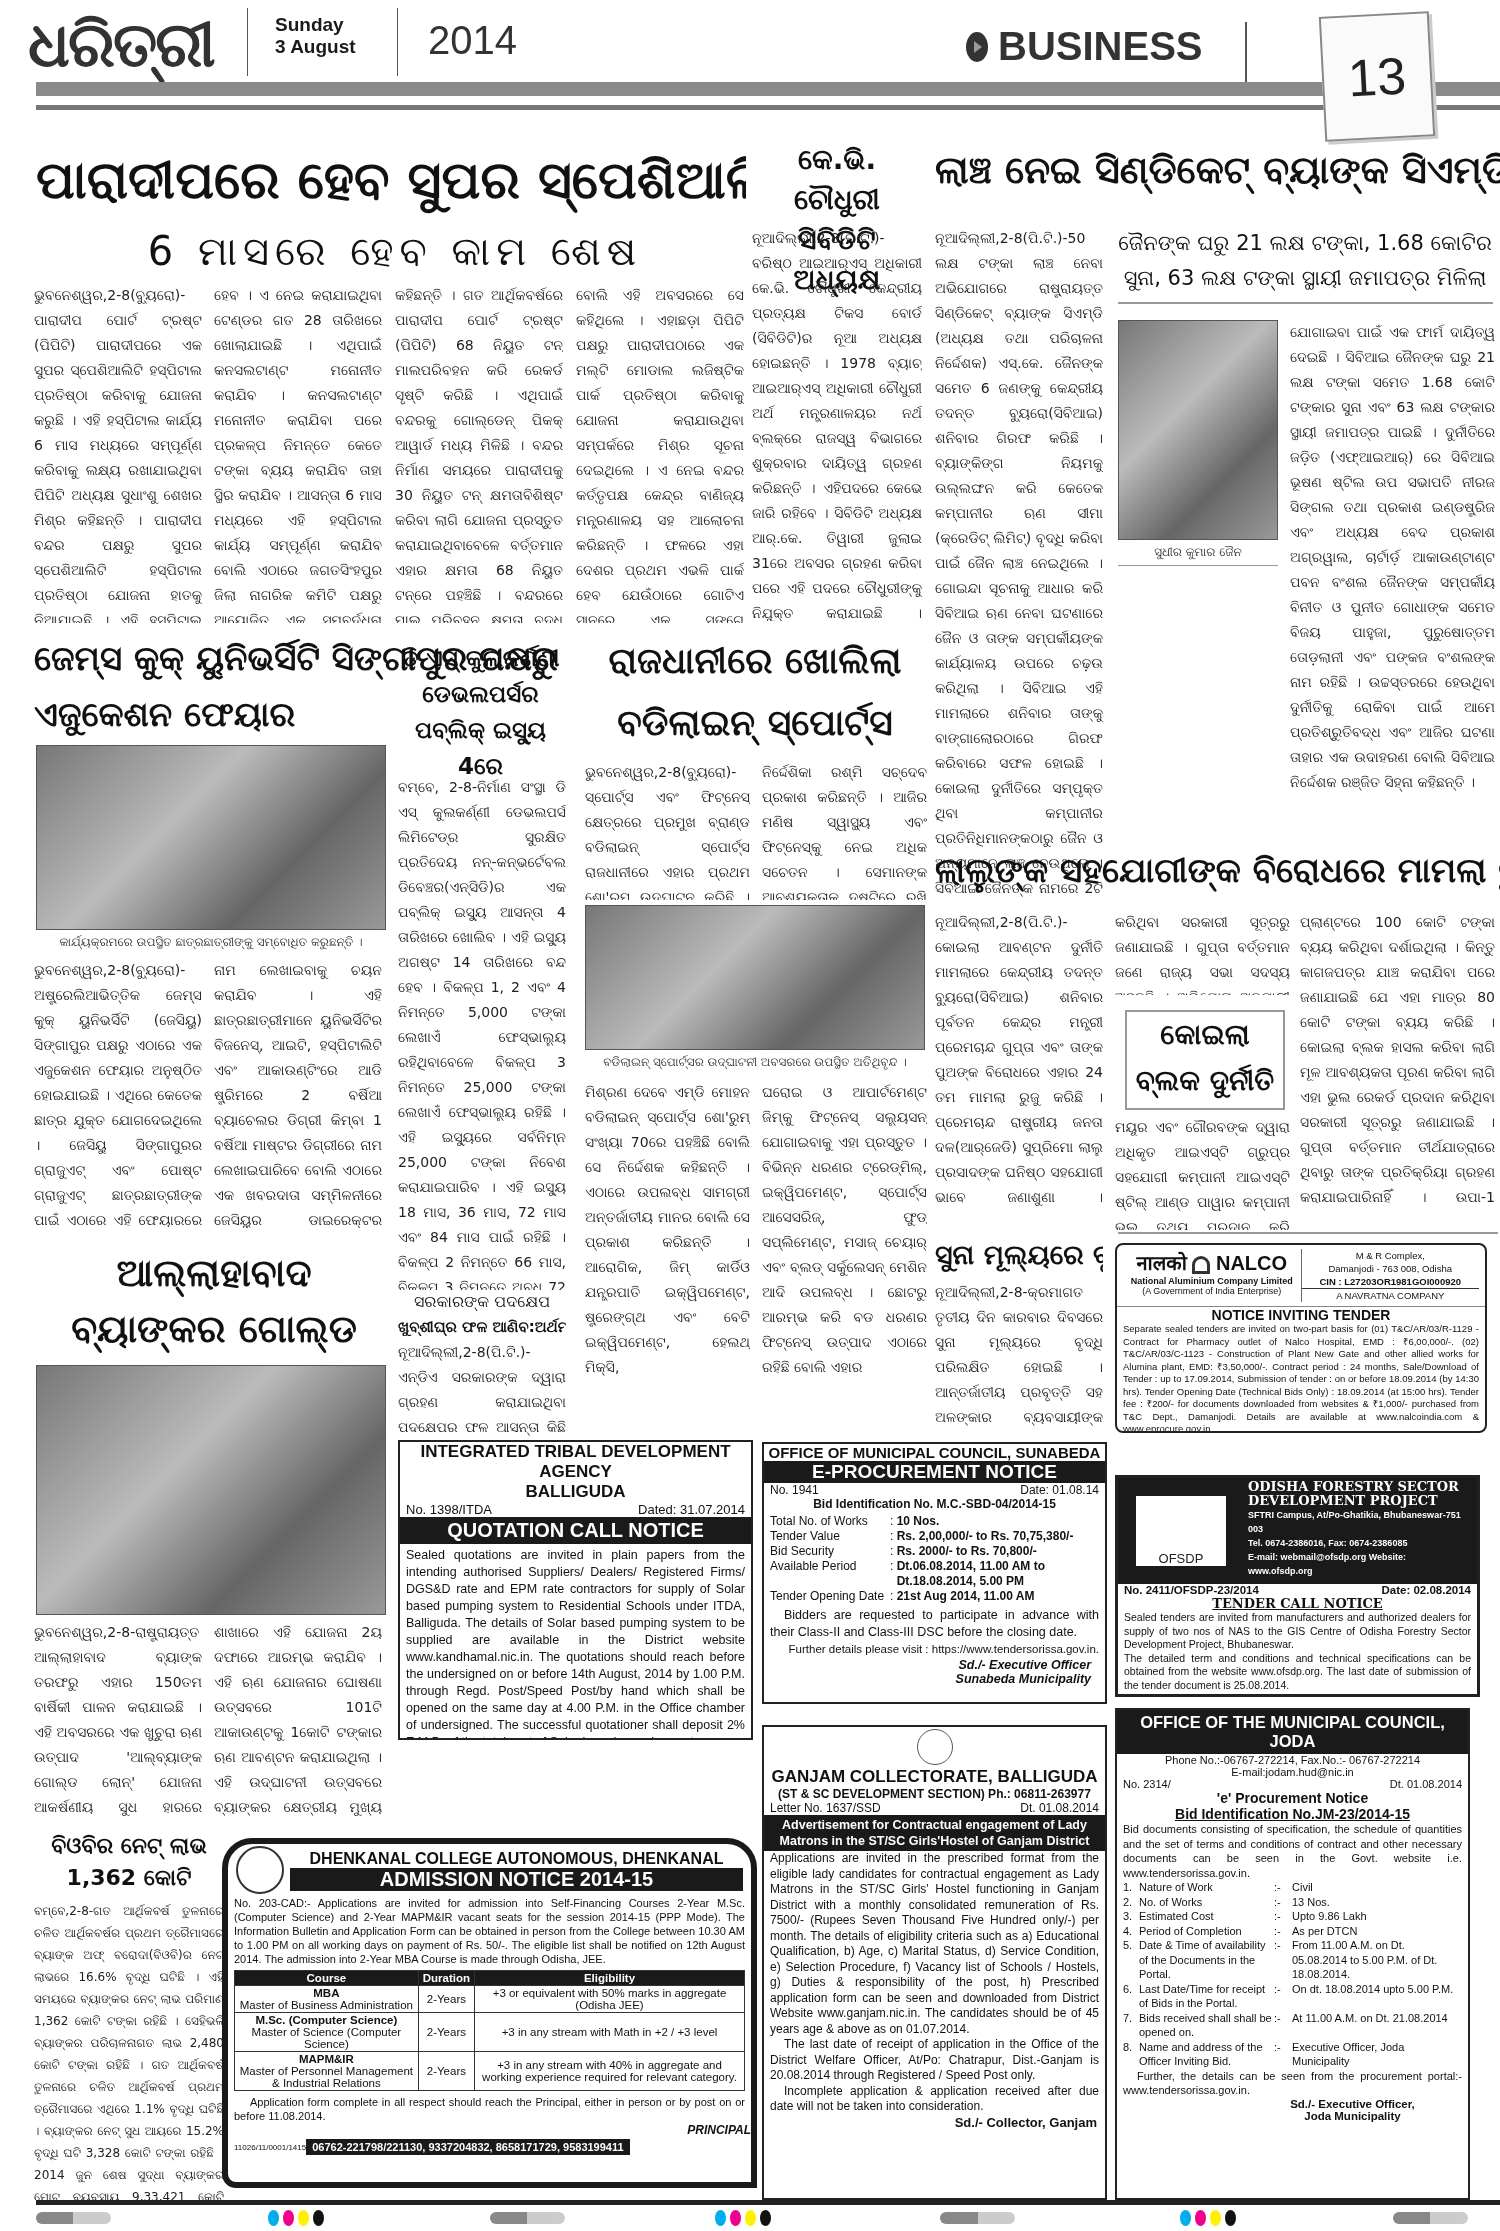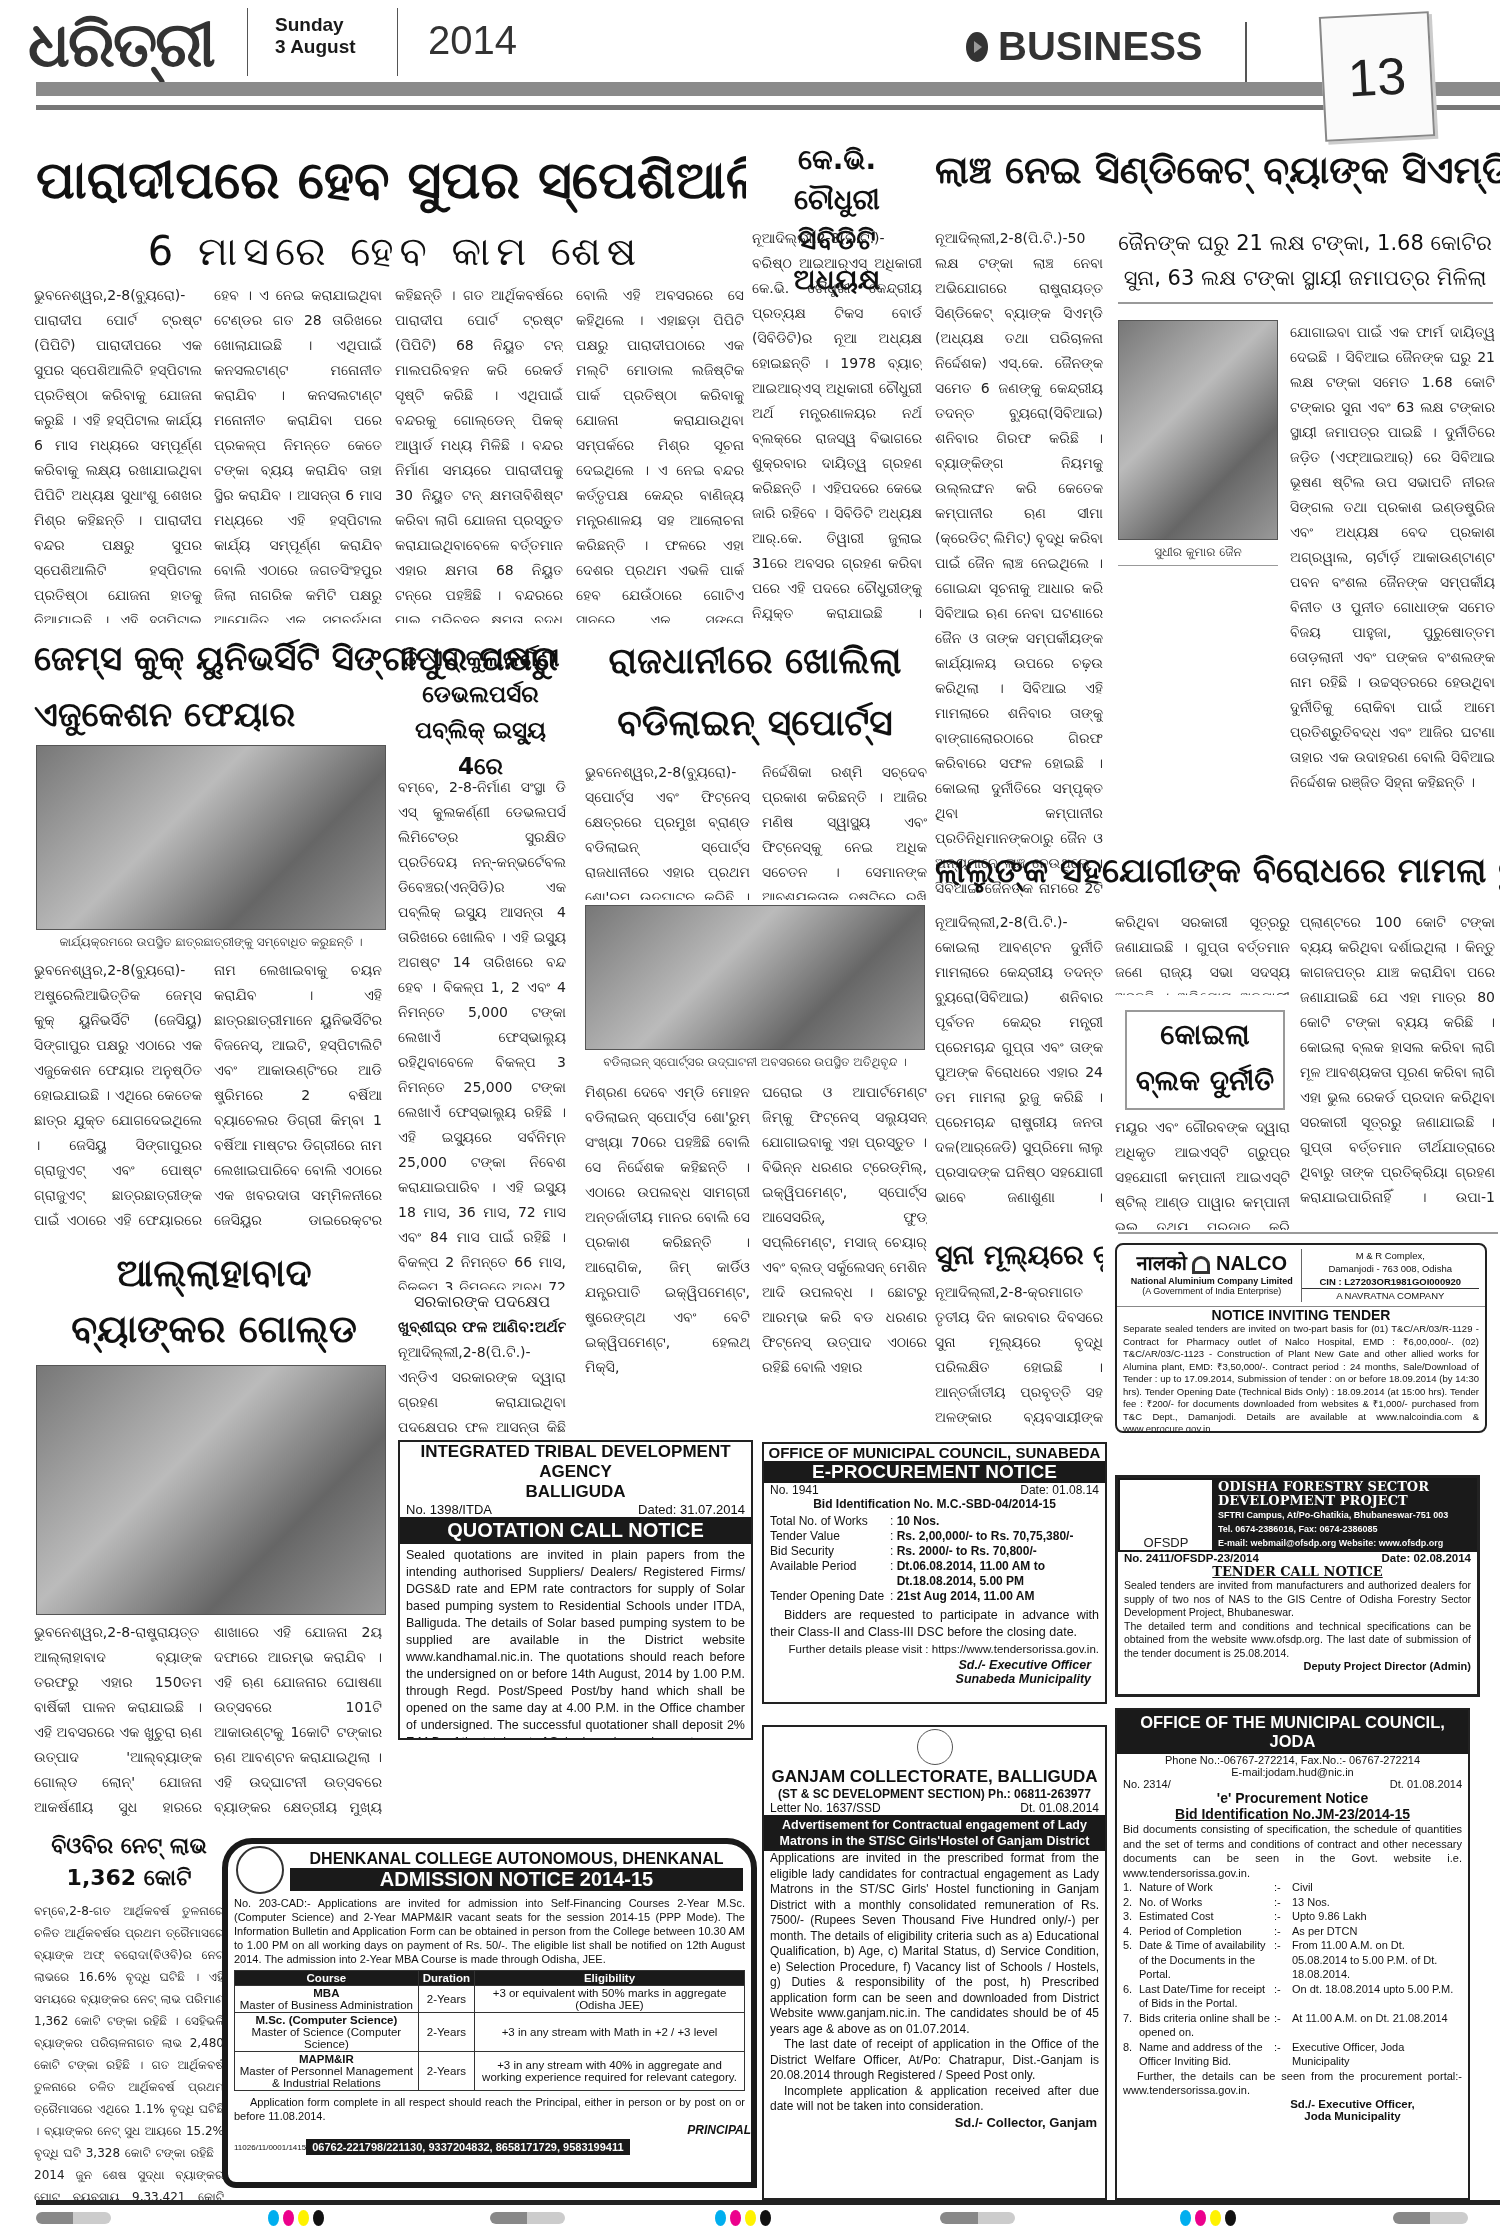--- a/index.html
+++ b/index.html
@@ -239,21 +239,21 @@
       <div>A NAVRATNA COMPANY</div>
     </div>
   </div>
   <div style="text-align:center;font-weight:bold;font-size:14px">NOTICE INVITING TENDER</div>
   <p class="n-p" style="font-size:9.5px;line-height:12.5px">Separate sealed tenders are invited on two-part basis for (01) T&amp;C/AR/03/R-1129 - Contract for Pharmacy outlet of Nalco Hospital, EMD : ₹6,00,000/-. (02) T&amp;C/AR/03/C-1123 - Construction of Plant New Gate and other allied works for Alumina plant, EMD: ₹3,50,000/-. Contract period : 24 months, Sale/Download of Tender : up to 17.09.2014, Submission of tender : on or before 18.09.2014 (by 14:30 hrs). Tender Opening Date (Technical Bids Only) : 18.09.2014 (at 15:00 hrs). Tender fee : ₹200/- for documents downloaded from websites &amp; ₹1,000/- purchased from T&amp;C Dept., Damanjodi. Details are available at www.nalcoindia.com &amp; www.eprocure.gov.in</p>
 
 </div>
 
 <div class="notice" style="left:1115px;top:1475px;width:365px;height:222px;border-width:3px">
   <div style="display:flex;background:#1a1a1a;color:#fff">
-    <div style="width:92px;height:70px;background:#fff;color:#222;display:flex;align-items:flex-end;justify-content:center;font-size:13px;margin:2px">OFSDP</div>
+    <div style="width:92px;height:70px;background:#fff;color:#222;display:flex;align-items:flex-end;justify-content:center;font-size:13px;margin:18px">OFSDP</div>
     <div style="padding:2px 4px;line-height:14px">
       <div style="font-family:'DejaVu Serif',serif;font-weight:bold;font-size:13px">ODISHA FORESTRY SECTOR</div>
       <div style="font-family:'DejaVu Serif',serif;font-weight:bold;font-size:13px">DEVELOPMENT PROJECT</div>
       <div style="font-size:9px;font-weight:bold">SFTRI Campus, At/Po-Ghatikia, Bhubaneswar-751 003</div>
       <div style="font-size:9px;font-weight:bold">Tel. 0674-2386016, Fax: 0674-2386085</div>
       <div style="font-size:9px;font-weight:bold">E-mail: webmail@ofsdp.org   Website: www.ofsdp.org</div>
     </div>
   </div>
   <div class="row" style="font-weight:bold;font-size:11.5px">
       <span>No. 2411/OFSDP-23/2014</span>
@@ -308,21 +308,21 @@
         <span>From 11.00 A.M. on Dt. 05.08.2014 to 5.00 P.M. of Dt. 18.08.2014.</span>
       </div>
     <div style="display:flex">
         <span style="width:16px;flex:none">6.</span>
         <span style="width:135px;flex:none">Last Date/Time for receipt of Bids in the Portal.</span>
         <span style="width:18px;flex:none">:-</span>
         <span>On dt. 18.08.2014 upto 5.00 P.M.</span>
       </div>
     <div style="display:flex">
         <span style="width:16px;flex:none">7.</span>
-        <span style="width:135px;flex:none">Bids criteria online shall be opened on.</span>
+        <span style="width:135px;flex:none">Bids received shall shall be opened on.</span>
         <span style="width:18px;flex:none">:-</span>
         <span>At 11.00 A.M. on Dt. 21.08.2014</span>
       </div>
     <div style="display:flex">
         <span style="width:16px;flex:none">8.</span>
         <span style="width:135px;flex:none">Name and address of the Officer Inviting Bid.</span>
         <span style="width:18px;flex:none">:-</span>
         <span>Executive Officer, Joda Municipality</span>
       </div>
   </div>

